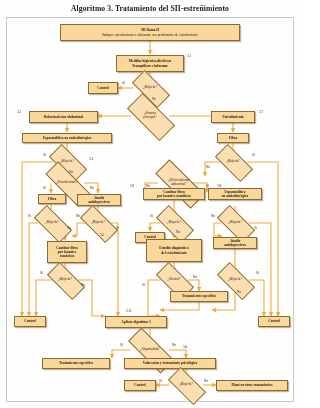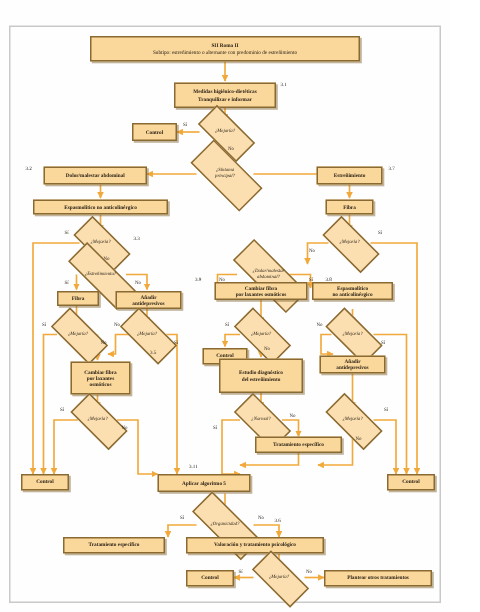--- a/index.html
+++ b/index.html
@@ -50,20 +50,21 @@
   }
   .snum{
     position:absolute;font-size:3.4px;color:#241c12;white-space:nowrap;
   }
 </style>
 </head>
 <body>
 
 <div id="page">
 
+  <div id="title">Algoritmo 3. Tratamiento del SII-estreñimiento</div>
   <div id="frame"></div>
 
   <svg id="wires" viewBox="0 0 300 408">
     <defs>
       <marker id="ah" markerWidth="5" markerHeight="5" refX="3.6" refY="2" orient="auto">
         <path d="M0,0 L4,2 L0,4 z" fill="#f2a93b"></path>
       </marker>
     </defs>
     <g stroke="#f2a93b" stroke-width="1.1" fill="none" marker-end="url(#ah)">
 

